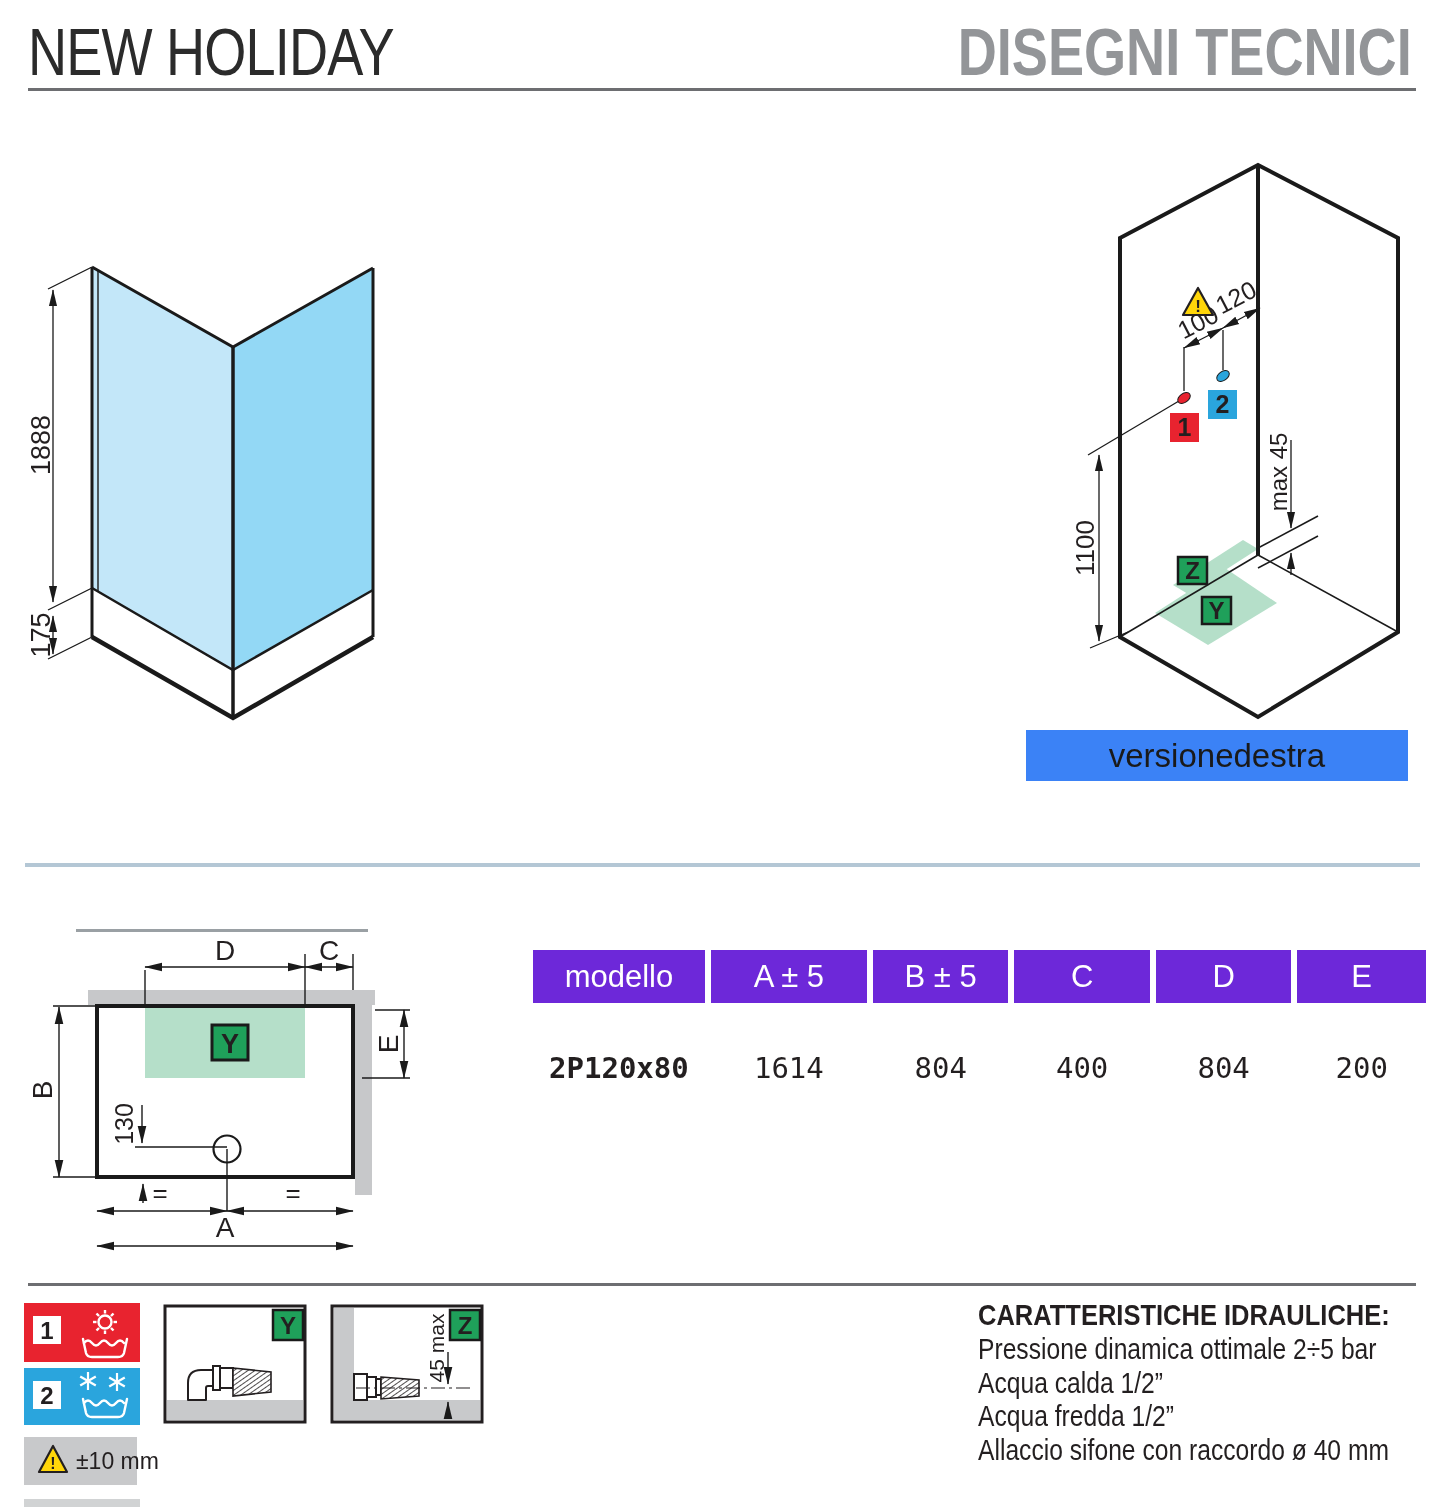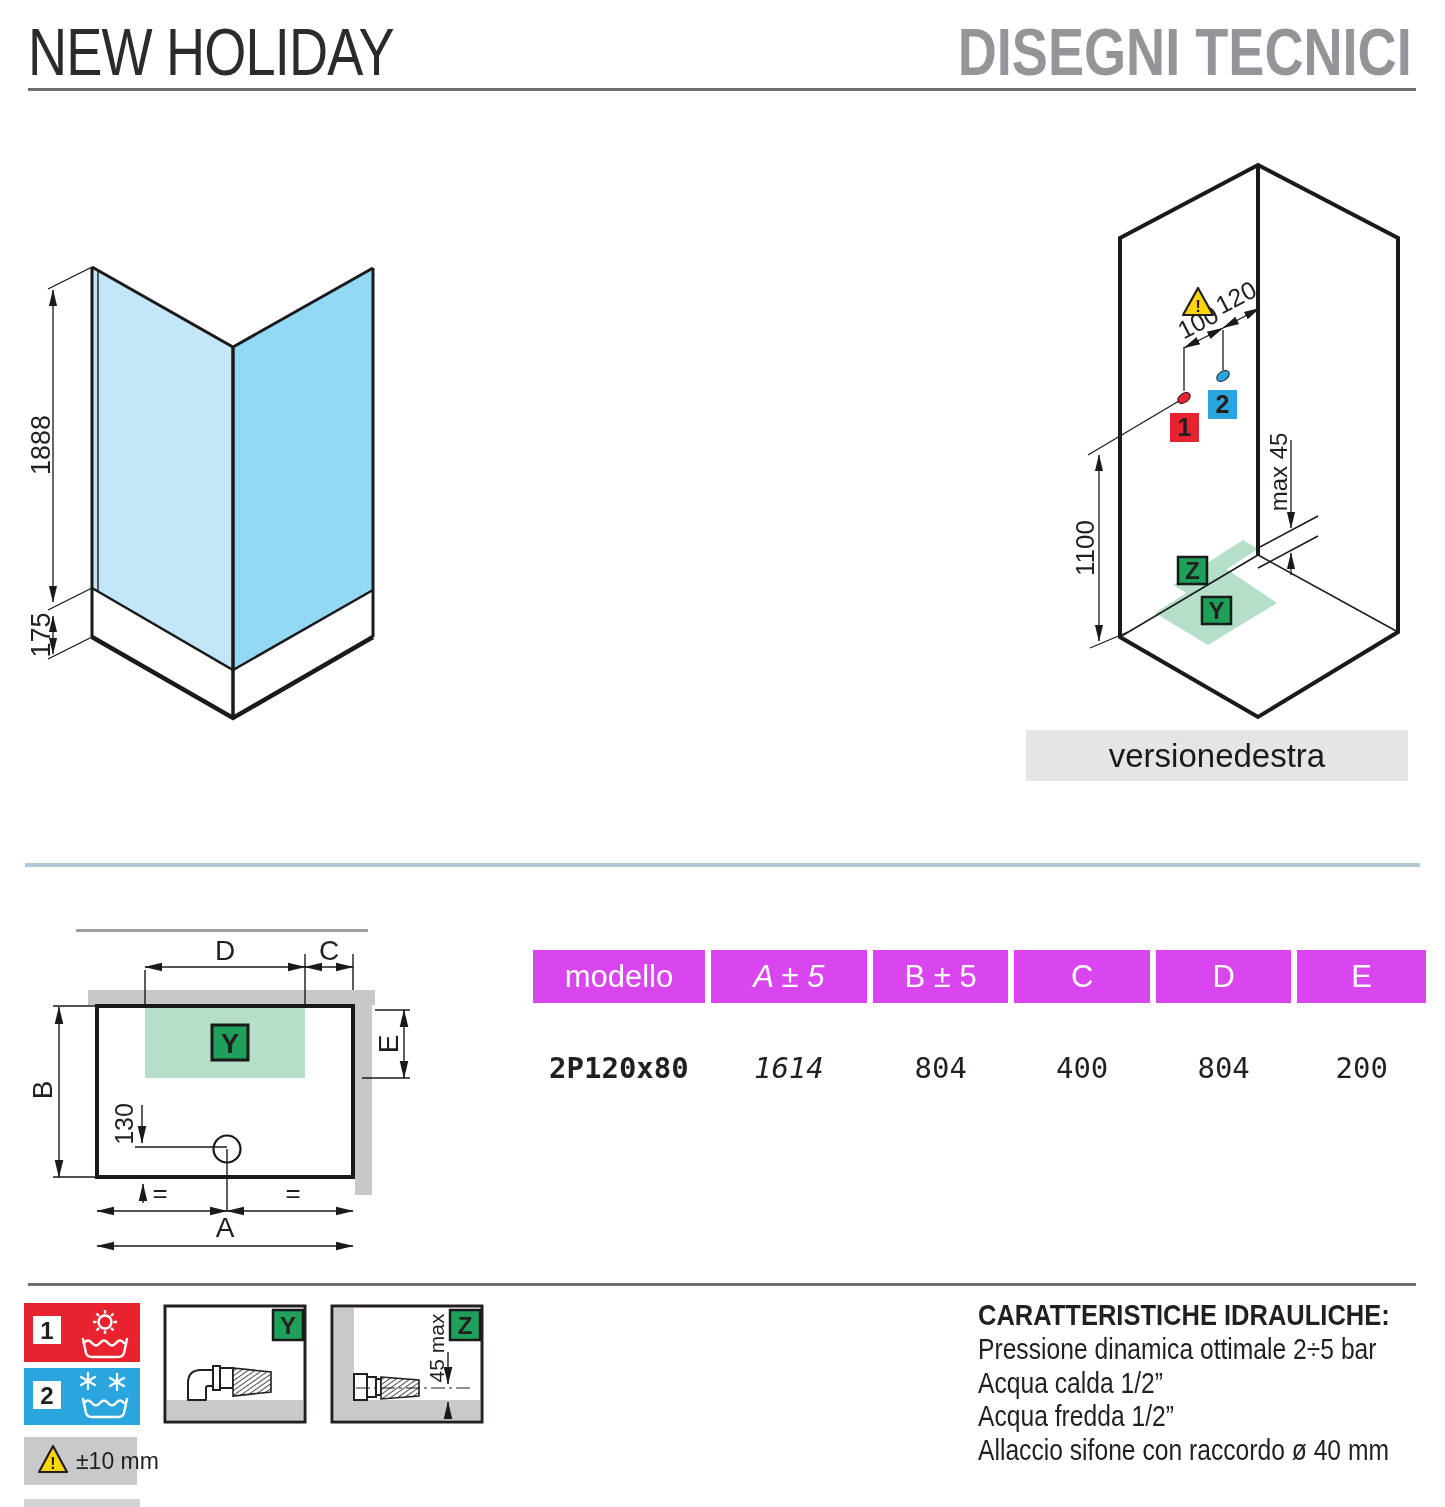--- a/index.html
+++ b/index.html
@@ -5,36 +5,36 @@
   html,body{margin:0;padding:0;background:#fff;}
   #sheet{position:relative;width:1445px;height:1507px;background:#ffffff;overflow:hidden;
          font-family:"Liberation Sans",sans-serif;color:#231f20;}
   .abs{position:absolute;}
   .condense{transform:scaleX(0.82);transform-origin:left top;white-space:nowrap;}
   .condense-r{transform:scaleX(0.82);transform-origin:right top;white-space:nowrap;}
   #title-left{left:28px;top:14px;font-size:66px;font-weight:400;letter-spacing:-1px;color:#2b2b2b;}
   #title-right{right:33px;top:14px;font-size:66px;font-weight:700;color:#939598;}
   .divider-dark{left:28px;width:1388px;height:3px;background:#6d6e71;}
   .divider-light{left:25px;width:1395px;height:4px;background:#b4c7d5;}
-  #versione{left:1026px;top:730px;width:382px;height:51px;background:#e5e5e5;
+  #versione{left:1026px;top:730px;width:382px;height:51px;background:#3b82f6;
             display:flex;align-items:center;justify-content:center;font-size:33px;color:#1a1a1a;}
   #versione b{font-weight:400;}
   #plan-title{left:96px;top:900px;font-size:27px;white-space:nowrap;}
   #plan-title .d{color:#e8232f;font-weight:700;}
   #plan-title .t{color:#7e9ab4;font-weight:400;}
   #plan-underline{left:76px;top:929px;width:292px;height:3px;background:#9aa0a4;}
   
   #spec-table{left:533px;top:950px;width:893px;}
   .trow{display:flex;gap:6px;}
-  .hcell{background:#d946ef;color:#ffffff;height:53px;display:flex;align-items:center;
+  .hcell{background:#6d28d9;color:#ffffff;height:53px;display:flex;align-items:center;
          justify-content:center;font-size:31px;font-weight:400;}
   .dcell{height:46px;display:flex;align-items:center;justify-content:center;
          font-family:"DejaVu Sans Mono",monospace;font-size:29px;color:#231f20;margin-top:36px;}
   .dcell.model{font-weight:700;}
-  .w0{width:175px;} .w1{width:159px;font-style:italic;} .w2{width:138px;} .w3{width:138px;} .w4{width:138px;} .w5{width:131px;}
+  .w0{width:175px;} .w1{width:159px;} .w2{width:138px;} .w3{width:138px;} .w4{width:138px;} .w5{width:131px;}
   
   #hydraulics{left:978px;top:1297px;width:540px;transform:scaleX(0.85);transform-origin:left top;}
   #hydraulics .h-title{font-size:30px;font-weight:700;line-height:36px;}
   #hydraulics .h-line{font-size:29px;font-weight:400;line-height:33.5px;}
   svg text{font-family:"Liberation Sans",sans-serif;fill:#231f20;}
 </style>
 </head>
 <body>
 
 <div id="sheet">

